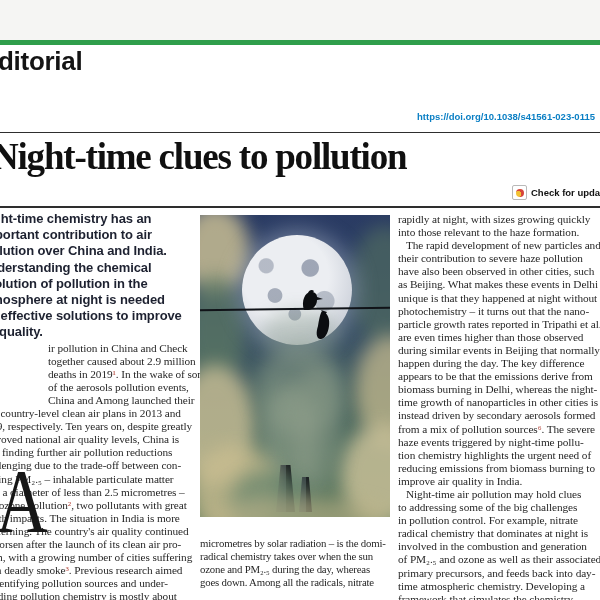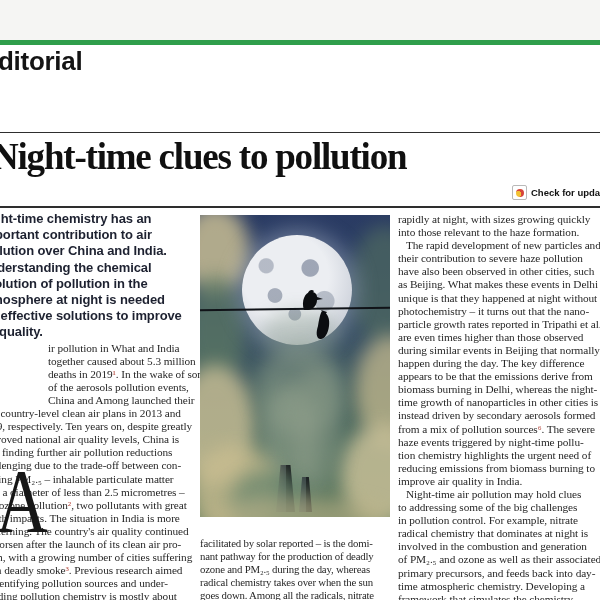--- a/index.html
+++ b/index.html
@@ -66,20 +66,21 @@
   .stack2{left:99px;top:262px;width:13px;height:35px;}
 </style>
 </head>
 <body>
 
 <div class="page">
 
   <div class="topstrip"></div>
   <div class="grule"></div>
   <div class="section">Editorial</div>
+  <a class="doi" href="#">https://doi.org/10.1038/s41561-023-0115</a>
   <div class="rule1"></div>
   <h1 class="title" style="margin:0;">Night-time clues to pollution</h1>
 
   <div class="badge">
     <span class="cm-box">
         <span class="cm-circle"></span>
       </span>
     <span class="badge-label">Check for updates</span>
   </div>
   <div class="rule2"></div>
@@ -90,22 +91,22 @@
       <div class="sf-ln">important contribution to air</div>
       <div class="sf-ln">pollution over China and India.</div>
       <div class="sf-ln">Understanding the chemical</div>
       <div class="sf-ln">evolution of pollution in the</div>
       <div class="sf-ln">atmosphere at night is needed</div>
       <div class="sf-ln">for effective solutions to improve</div>
       <div class="sf-ln">air quality.</div>
     </div>
     <div class="body">
       <div class="dropcap">A</div>
-      <div class="ln da">ir pollution in What and India</div>
-      <div class="ln da">together caused about 5.3 million</div>
+      <div class="ln da">ir pollution in China and Check</div>
+      <div class="ln da">together caused about 2.9 million</div>
       <div class="ln da">deaths in 2019<span class="ref">¹</span>. In the wake of some</div>
       <div class="ln da">of the aerosols pollution events,</div>
       <div class="ln da">China and Among launched their</div>
       <div class="ln">first country-level clean air plans in 2013 and</div>
       <div class="ln">2019, respectively. Ten years on, despite greatly</div>
       <div class="ln">improved national air quality levels, China is</div>
       <div class="ln">now finding further air pollution reductions</div>
       <div class="ln">challenging due to the trade-off between con-</div>
       <div class="ln">trolling PM₂.₅ – inhalable particulate matter</div>
       <div class="ln">with a diameter of less than 2.5 micrometres –</div>
@@ -142,24 +143,23 @@
     <div class="smoke" style="left:60px;top:170px;width:60px;height:110px;background:#97a590;opacity:.55;"></div>
     <div class="smoke" style="left:92px;top:150px;width:50px;height:130px;background:#8c9b88;opacity:.5;"></div>
     <div class="stack stack1"></div>
     <div class="stack stack2"></div>
     <div class="smoke" style="left:-10px;top:230px;width:90px;height:90px;background:#c9bd90;opacity:.8;"></div>
     <div class="smoke" style="left:30px;top:255px;width:80px;height:70px;background:#5d7f6a;opacity:.65;"></div>
     <div class="smoke" style="left:0px;top:282px;width:190px;height:40px;background:#bdb389;opacity:.6;"></div>
   </div>
 
   <div class="fig-text">
-    <div class="ln">facilitated by solar reported – is the domi-</div>
-    <div class="ln">nant pathway for the production of deadly</div>
+    <div class="ln">micrometres by solar radiation – is the domi-</div>
+    <div class="ln">radical chemistry takes over when the sun</div>
     <div class="ln">ozone and PM₂.₅ during the day, whereas</div>
-    <div class="ln">radical chemistry takes over when the sun</div>
     <div class="ln">goes down. Among all the radicals, nitrate</div>
   </div>
 
   <div class="col-right">
     <div class="ln">rapidly at night, with sizes growing quickly</div>
     <div class="ln">into those relevant to the haze formation.</div>
     <div class="ln pindent">The rapid development of new particles and</div>
     <div class="ln">their contribution to severe haze pollution</div>
     <div class="ln">have also been observed in other cities, such</div>
     <div class="ln">as Beijing. What makes these events in Delhi</div>

